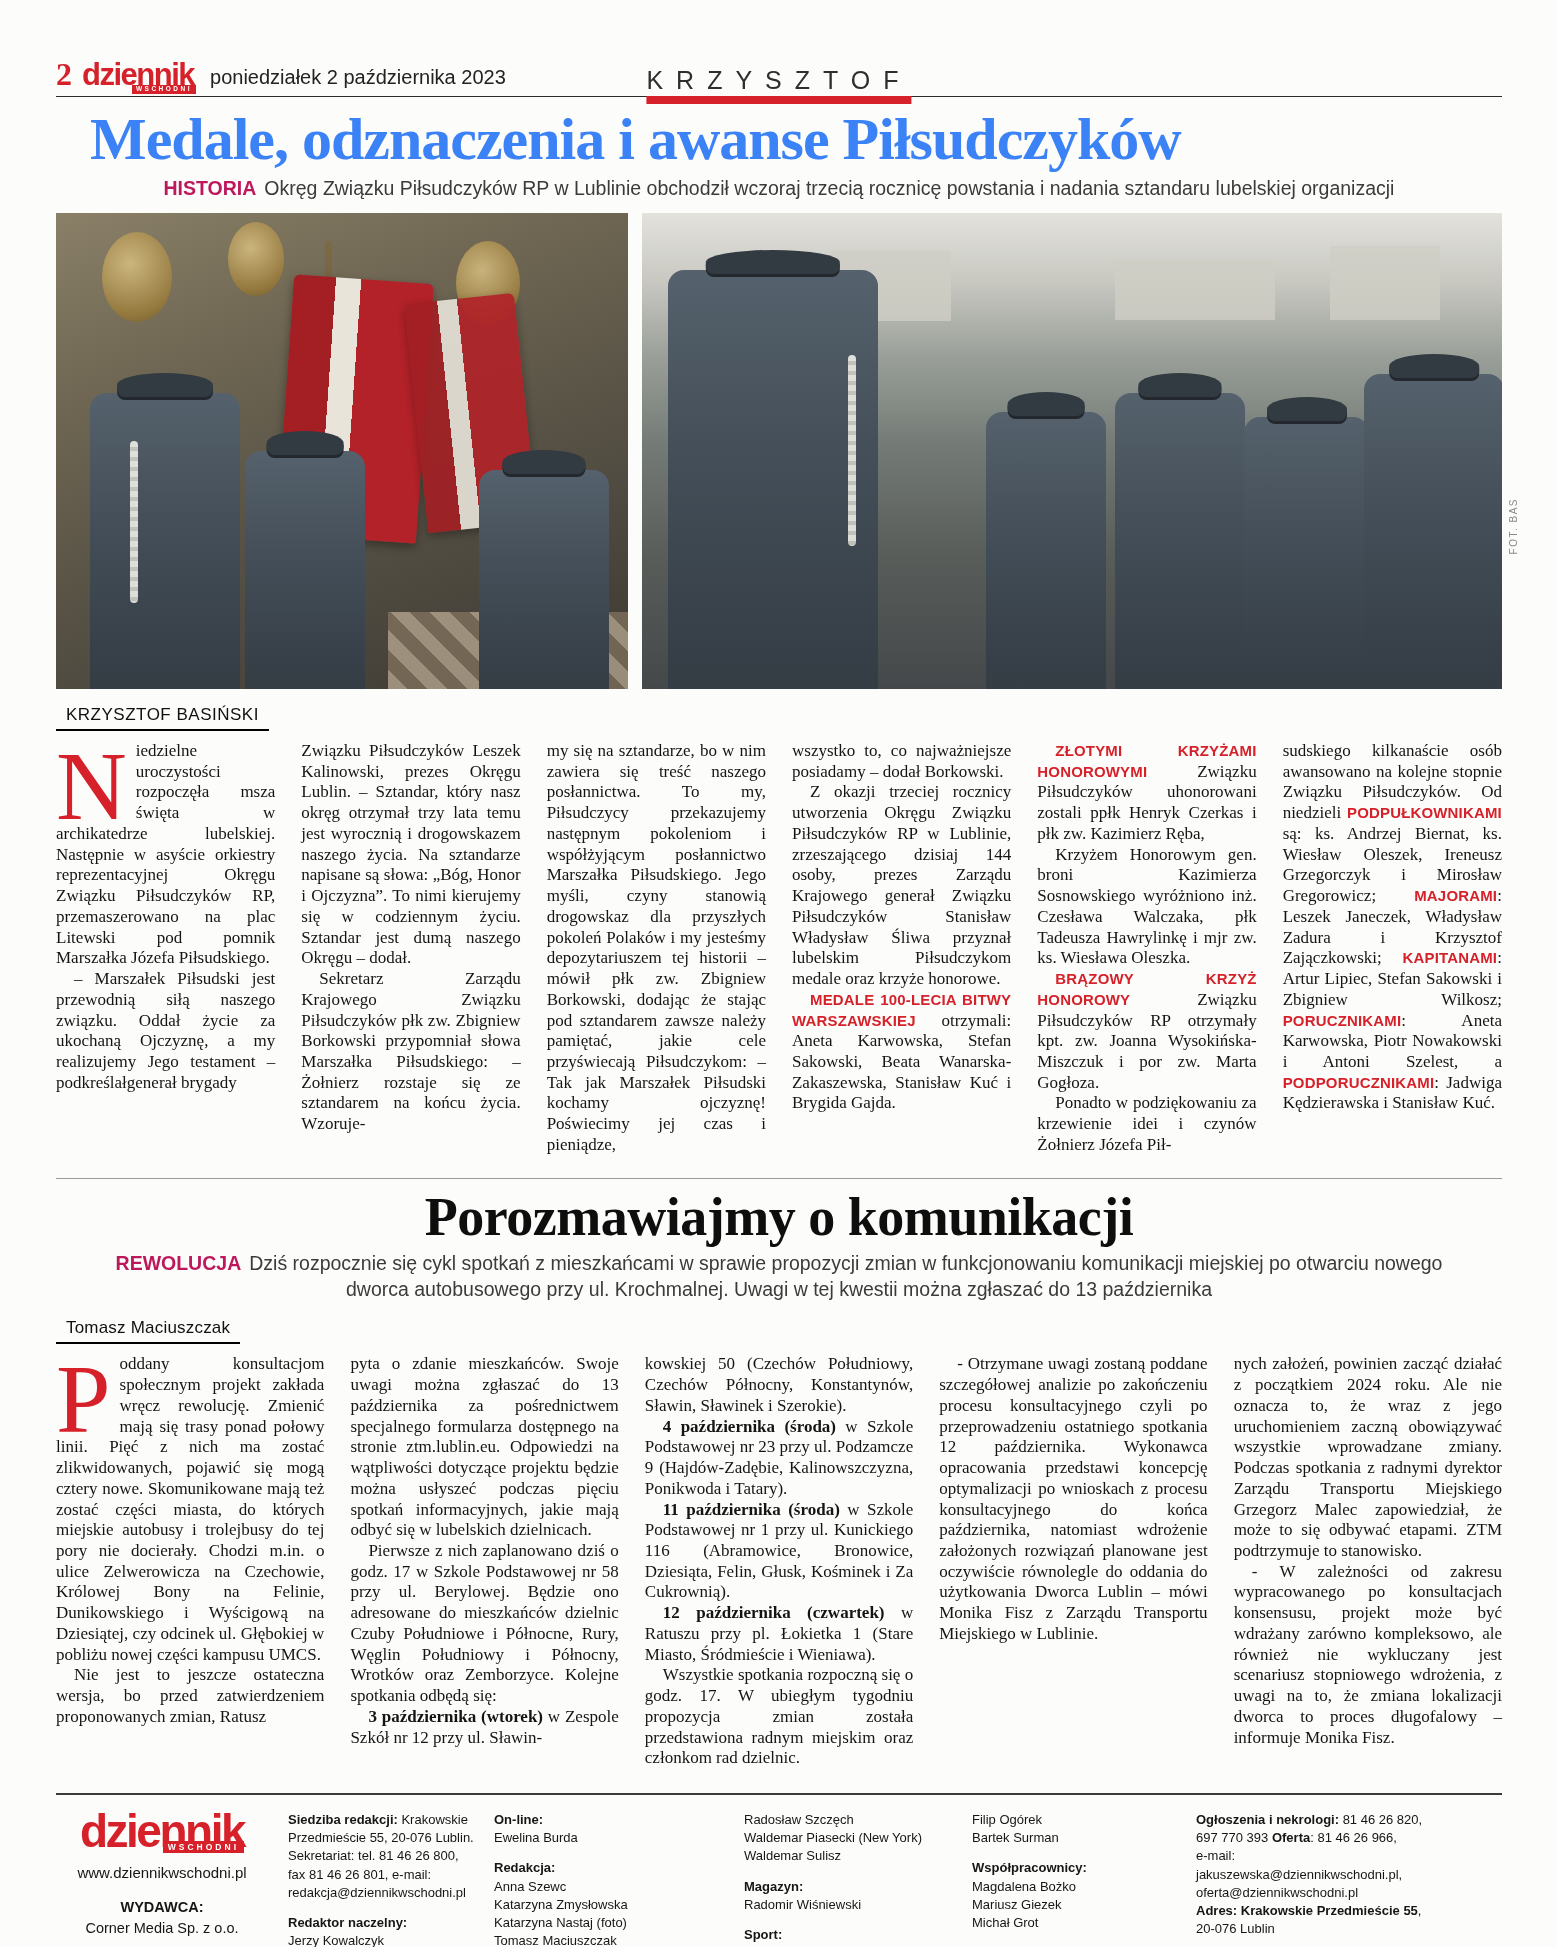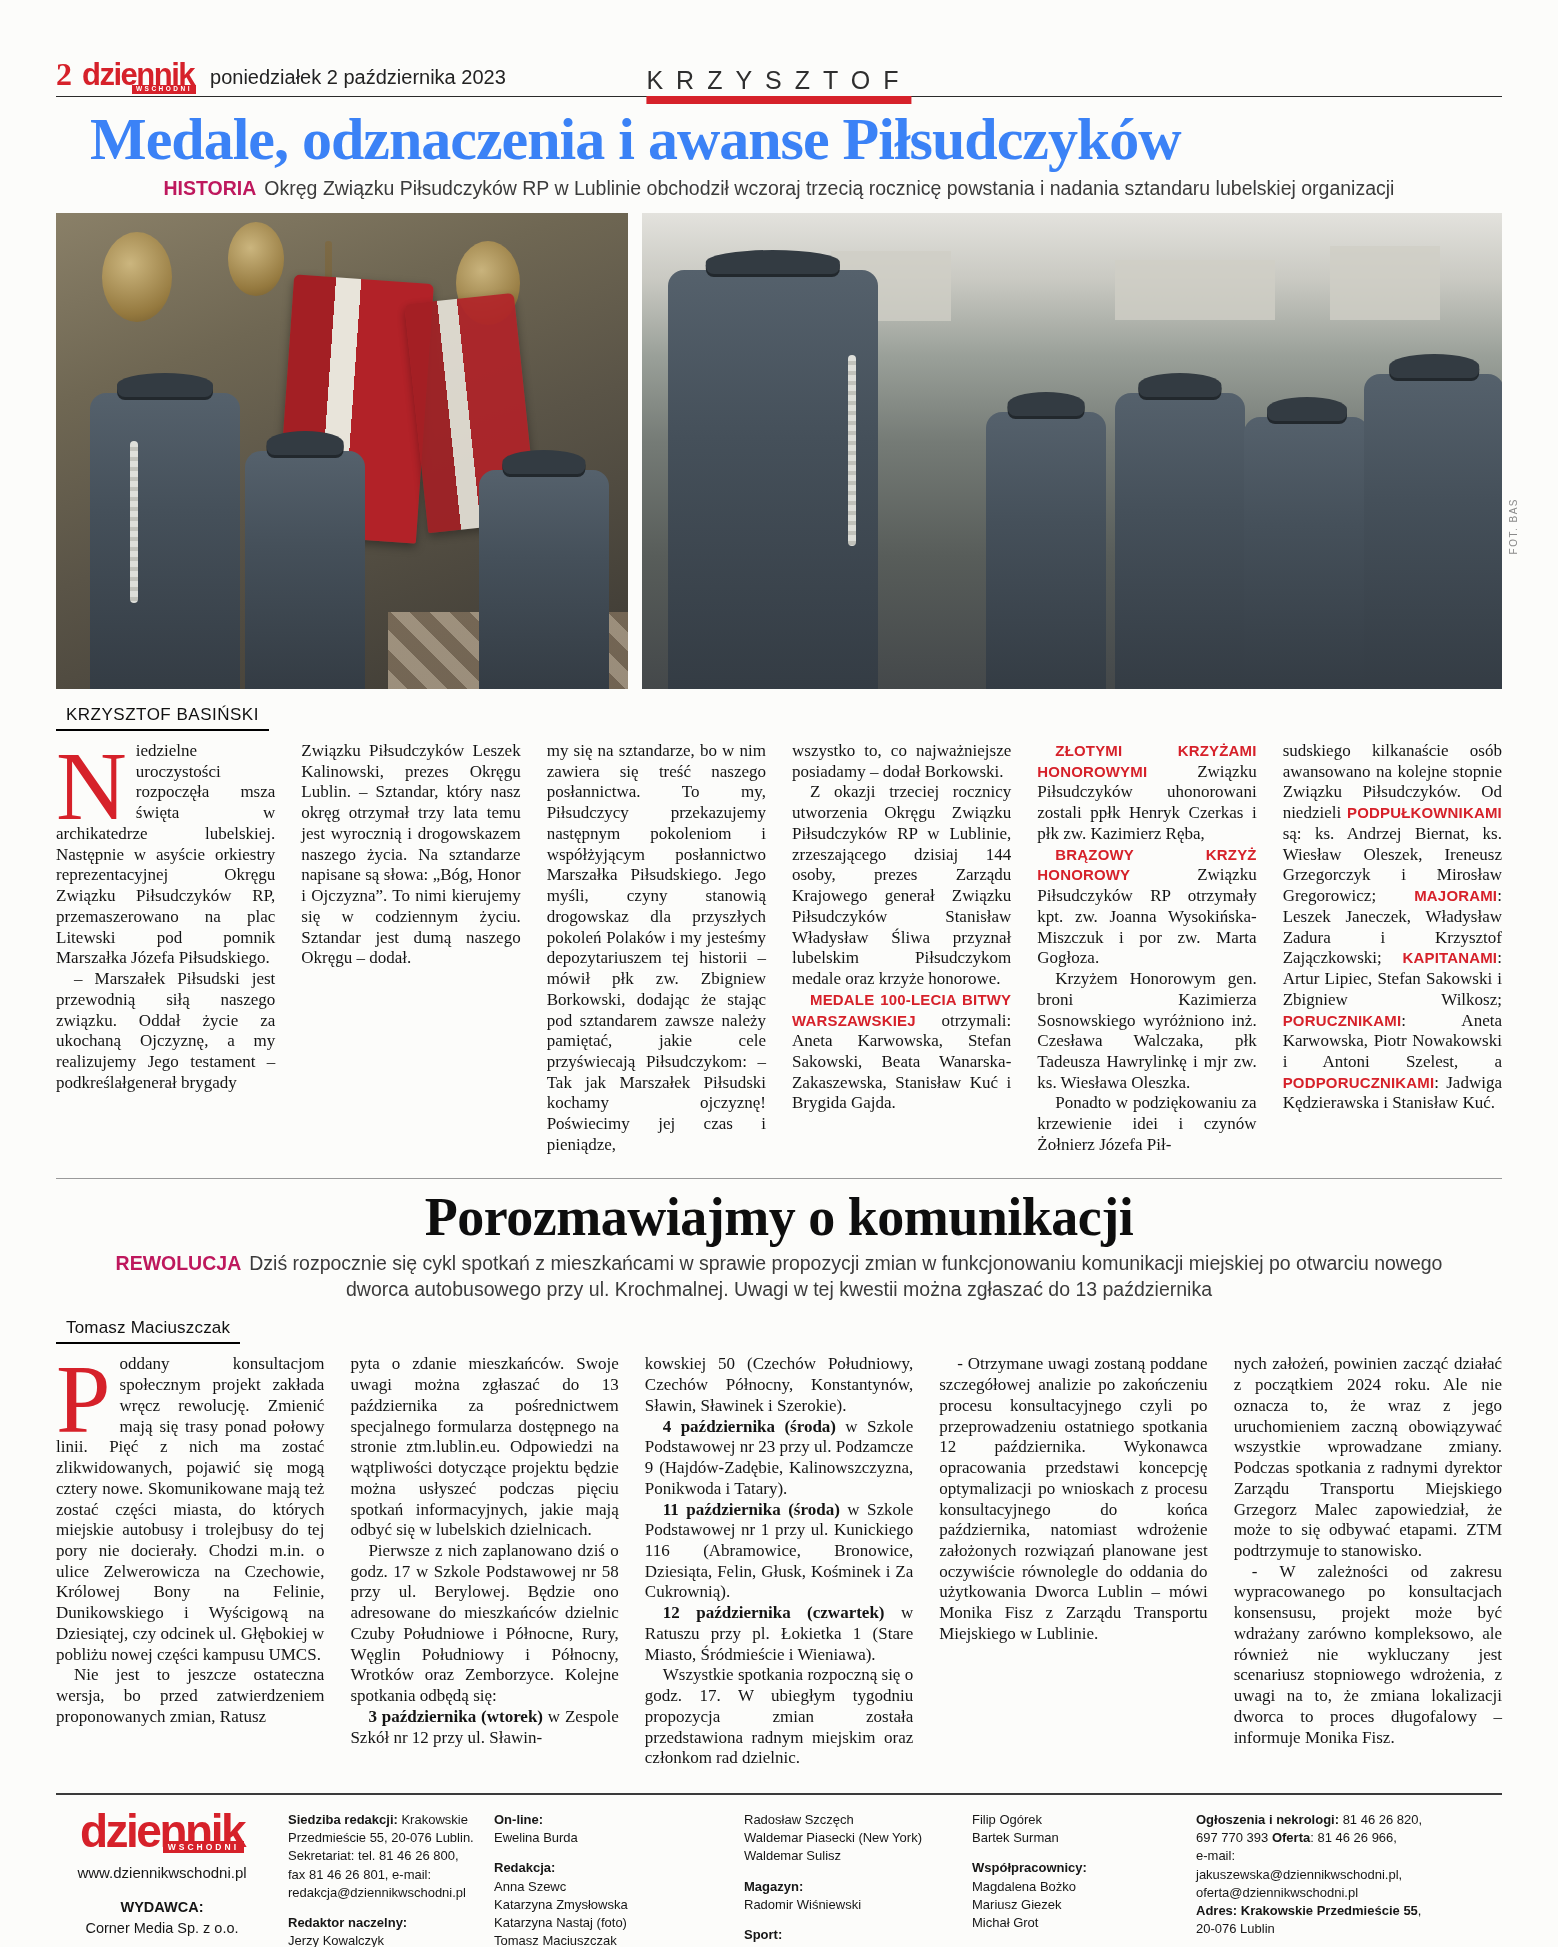--- a/index.html
+++ b/index.html
@@ -128,33 +128,34 @@
     <span class="byline">KRZYSZTOF BASIŃSKI</span>
   </div>
 
   <div class="cols">
     <div class="col">
         <p><span class="dropcap">N</span><span>iedzielne uroczystości rozpoczęła msza święta w archikatedrze lubelskiej. Następnie w asyście orkiestry reprezentacyjnej Okręgu Związku Piłsudczyków RP, przemaszerowano na plac Litewski pod pomnik Marszałka Józefa Piłsudskiego.</span></p>
         <p class="ind"><span>– Marszałek Piłsudski jest przewodnią siłą naszego związku. Oddał życie za ukochaną Ojczyznę, a my realizujemy Jego testament – podkreślałgenerał brygady</span></p>
       </div>
     <div class="col">
         <p><span>Związku Piłsudczyków Leszek Kalinowski, prezes Okręgu Lublin. – Sztandar, który nasz okręg otrzymał trzy lata temu jest wyrocznią i drogowskazem naszego życia. Na sztandarze napisane są słowa: „Bóg, Honor i Ojczyzna”. To nimi kierujemy się w codziennym życiu. Sztandar jest dumą naszego Okręgu – dodał.</span></p>
+        <p class="ind"><span>Sekretarz Zarządu Krajowego Związku Piłsudczyków płk zw. Zbigniew Borkowski przypomniał słowa Marszałka Piłsudskiego: – Żołnierz rozstaje się ze sztandarem na końcu życia. Wzoruje-</span></p>
       </div>
     <div class="col">
         <p><span>my się na sztandarze, bo w nim zawiera się treść naszego posłannictwa. To my, Piłsudczycy przekazujemy następnym pokoleniom i współżyjącym posłannictwo Marszałka Piłsudskiego. Jego myśli, czyny stanowią drogowskaz dla przyszłych pokoleń Polaków i my jesteśmy depozytariuszem tej historii – mówił płk zw. Zbigniew Borkowski, dodając że stając pod sztandarem zawsze należy pamiętać, jakie cele przyświecają Piłsudczykom: – Tak jak Marszałek Piłsudski kochamy ojczyznę! Poświecimy jej czas i pieniądze,</span></p>
       </div>
     <div class="col">
         <p><span>wszystko to, co najważniejsze posiadamy – dodał Borkowski.</span></p>
         <p class="ind"><span>Z okazji trzeciej rocznicy utworzenia Okręgu Związku Piłsudczyków RP w Lublinie, zrzeszającego dzisiaj 144 osoby, prezes Zarządu Krajowego generał Związku Piłsudczyków Stanisław Władysław Śliwa przyznał lubelskim Piłsudczykom medale oraz krzyże honorowe.</span></p>
         <p class="ind"><span class="acc">MEDALE 100-LECIA BITWY WARSZAWSKIEJ </span><span>otrzymali: Aneta Karwowska, Stefan Sakowski, Beata Wanarska-Zakaszewska, Stanisław Kuć i Brygida Gajda.</span></p>
       </div>
     <div class="col">
         <p class="ind"><span class="acc">ZŁOTYMI KRZYŻAMI HONOROWYMI </span><span>Związku Piłsudczyków uhonorowani zostali ppłk Henryk Czerkas i płk zw. Kazimierz Ręba,</span></p>
+        <p class="ind"><span>Krzyżem Honorowym gen. broni Kazimierza Sosnowskiego wyróżniono inż. Czesława Walczaka, płk Tadeusza Hawrylinkę i mjr zw. ks. Wiesława Oleszka.</span></p>
         <p class="ind"><span class="acc">BRĄZOWY KRZYŻ HONOROWY </span><span>Związku Piłsudczyków RP otrzymały kpt. zw. Joanna Wysokińska-Miszczuk i por zw. Marta Gogłoza.</span></p>
-        <p class="ind"><span>Krzyżem Honorowym gen. broni Kazimierza Sosnowskiego wyróżniono inż. Czesława Walczaka, płk Tadeusza Hawrylinkę i mjr zw. ks. Wiesława Oleszka.</span></p>
         <p class="ind"><span>Ponadto w podziękowaniu za krzewienie idei i czynów Żołnierz Józefa Pił-</span></p>
       </div>
     <div class="col">
         <p><span>sudskiego kilkanaście osób awansowano na kolejne stopnie Związku Piłsudczyków. Od niedzieli </span><span class="acc">PODPUŁKOWNIKAMI</span><span> są: ks. Andrzej Biernat, ks. Wiesław Oleszek, Ireneusz Grzegorczyk i Mirosław Gregorowicz; </span><span class="acc">MAJORAMI</span><span>: Leszek Janeczek, Władysław Zadura i Krzysztof Zajączkowski; </span><span class="acc">KAPITANAMI</span><span>: Artur Lipiec, Stefan Sakowski i Zbigniew Wilkosz; </span><span class="acc">PORUCZNIKAMI</span><span>: Aneta Karwowska, Piotr Nowakowski i Antoni Szelest, a </span><span class="acc">PODPORUCZNIKAMI</span><span>: Jadwiga Kędzierawska i Stanisław Kuć.</span></p>
       </div>
   </div>
 
   <div class="divider"></div>
 
   <h2 class="headline2">Porozmawiajmy o komunikacji</h2>

